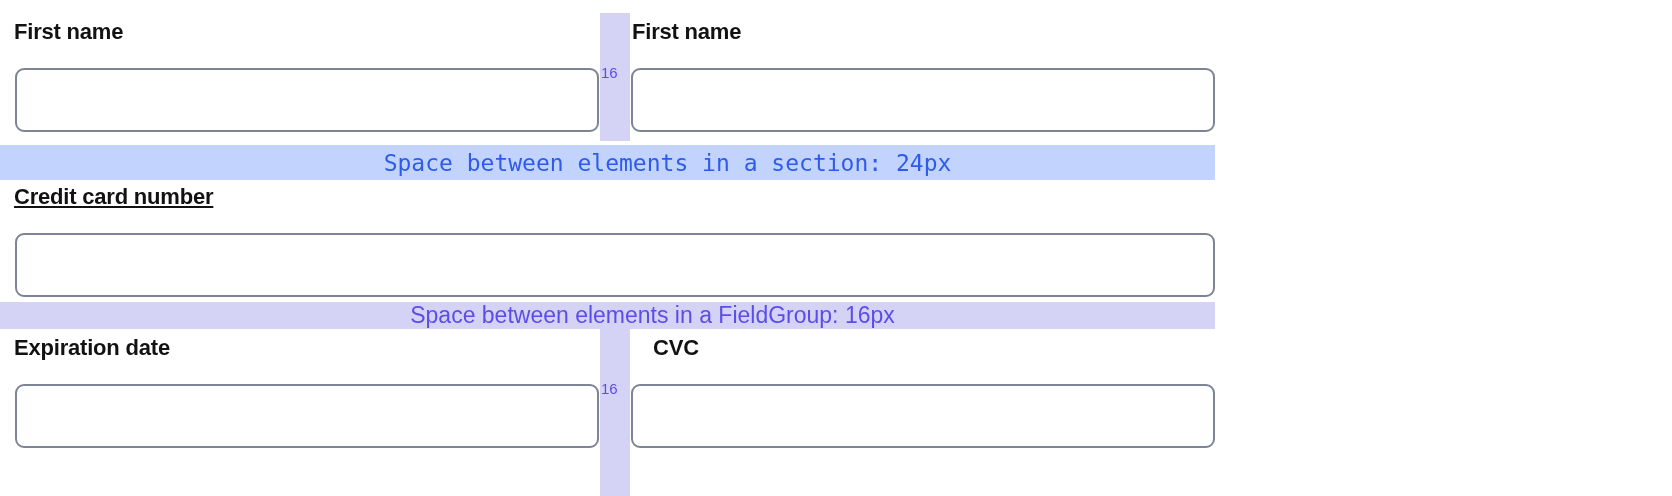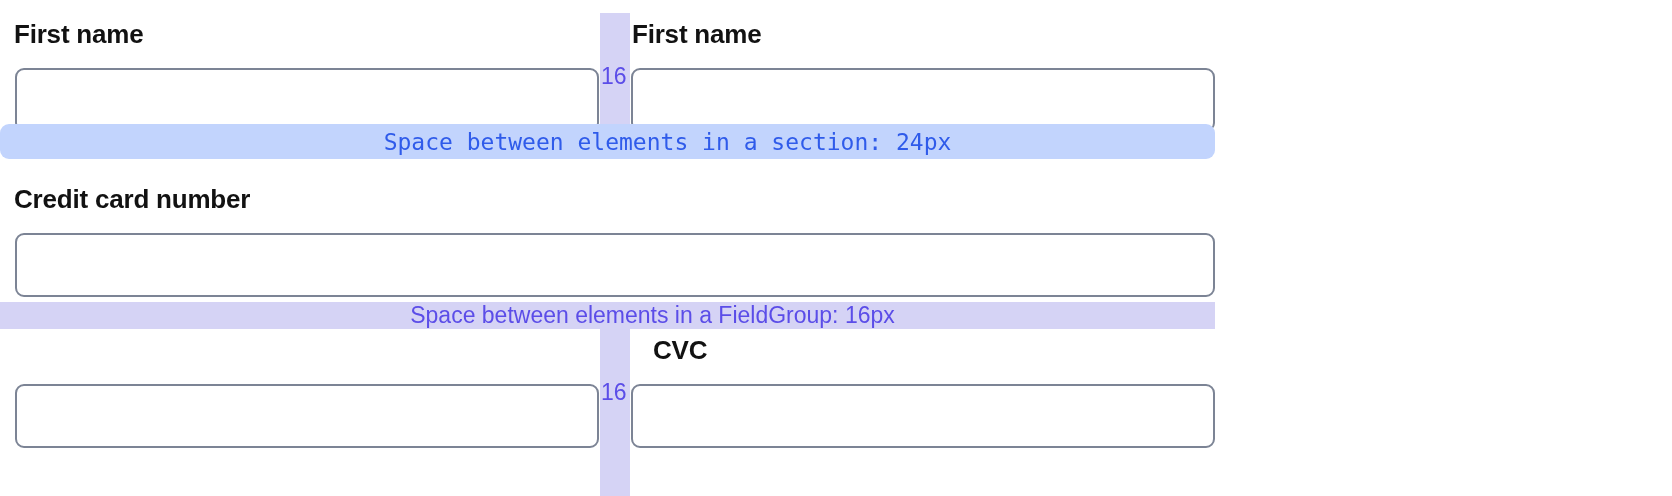--- a/index.html
+++ b/index.html
@@ -25,21 +25,21 @@
   .content {
     position: absolute;
     left: 0;
     top: 0;
     width: 1215px;
     height: 496px;
   }
 
   
   .field-label {
-    font-size: 26px;
+    font-size: 22px;
     font-weight: bold;
     color: #121212;
     letter-spacing: -0.2px;
     line-height: 1;
     white-space: nowrap;
   }
 
   
   .input-box {
     box-sizing: border-box;
@@ -85,39 +85,39 @@
 
   
   .gap-marker {
     position: absolute;
     width: 30px;
     background: #d5d3f5;
   }
   .gap-marker .gap-label {
     position: absolute;
     left: 1px;
-    font-size: 23px;
+    font-size: 15px;
     color: #5b4de8;
     font-family: "Liberation Sans", sans-serif;
     line-height: 1;
     white-space: nowrap;
   }
 
   
   .r1-first-label  { position: absolute; left: 14px;  top: 21px; }
   .r1-last-label   { position: absolute; left: 632px; top: 21px; }
   .r1-first-input  { position: absolute; left: 15px;  top: 68px; width: 584px; }
   .r1-last-input   { position: absolute; left: 631px; top: 68px; width: 584px; }
   .r1-gap          { left: 600px; top: 13px; height: 128px; }
   .r1-gap .gap-label { top: 52px; }
 
-  .band-1 { top: 124px; border-radius: 9px; }
+  .band-1 { top: 145px; }
 
   
-  .r2-label { position: absolute; left: 14px; top: 186px; }
+  .r2-label { position: absolute; left: 14px; top: 186px; text-decoration: underline; }
   .r2-input { position: absolute; left: 15px; top: 233px; width: 1200px; }
 
   .band-2 { top: 302px; }
 
   
   .r3-exp-label  { position: absolute; left: 14px;  top: 337px; }
   .r3-cvc-label  { position: absolute; left: 632px; top: 337px; margin-left: 21px; }
   .r3-exp-input  { position: absolute; left: 15px;  top: 384px; width: 584px; }
   .r3-cvc-input  { position: absolute; left: 631px; top: 384px; width: 584px; }
   .r3-gap        { left: 600px; top: 329px; height: 167px; }
@@ -146,20 +146,21 @@
     </div>
 
     <div class="field-label r2-label">Credit card number</div>
 
     <input class="input-box r2-input" type="text" placeholder="" style="">
 
     <div class="band band-fieldgroup band-2">
       <span class="band-text">Space between elements in a FieldGroup: 16px</span>
     </div>
 
+    <div class="field-label r3-exp-label">Expiration date</div>
 
     <div class="field-label r3-cvc-label">CVC</div>
 
     <input class="input-box r3-exp-input" type="text" placeholder="" style="">
 
     <input class="input-box r3-cvc-input" type="text" placeholder="" style="">
 
     <div class="gap-marker r3-gap">
       <span class="gap-label">16</span>
     </div>

